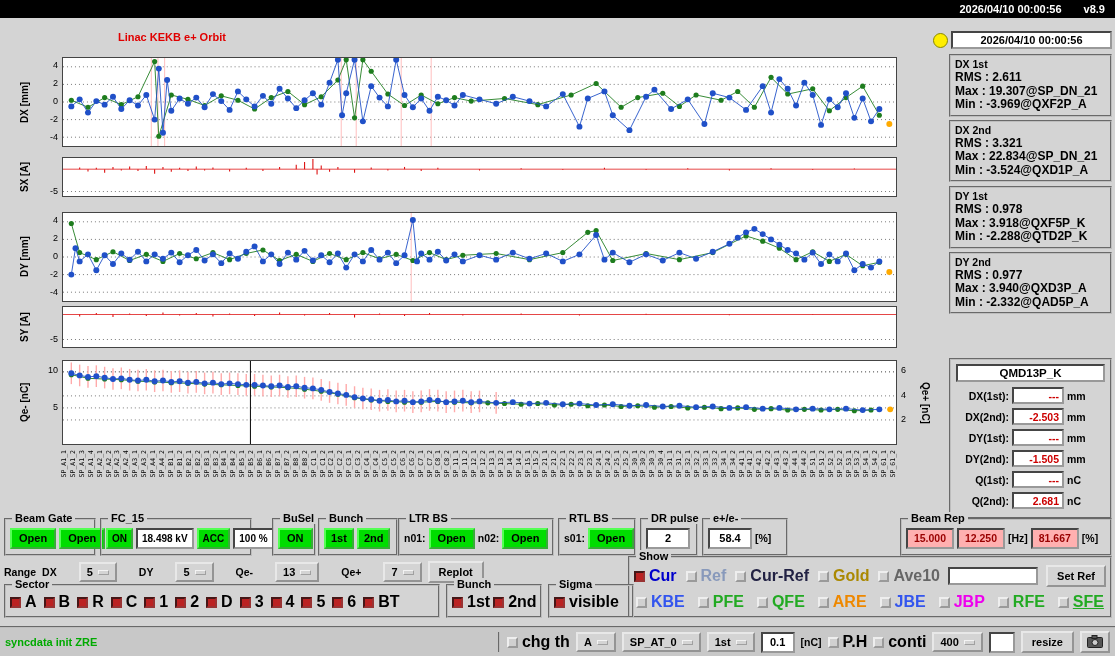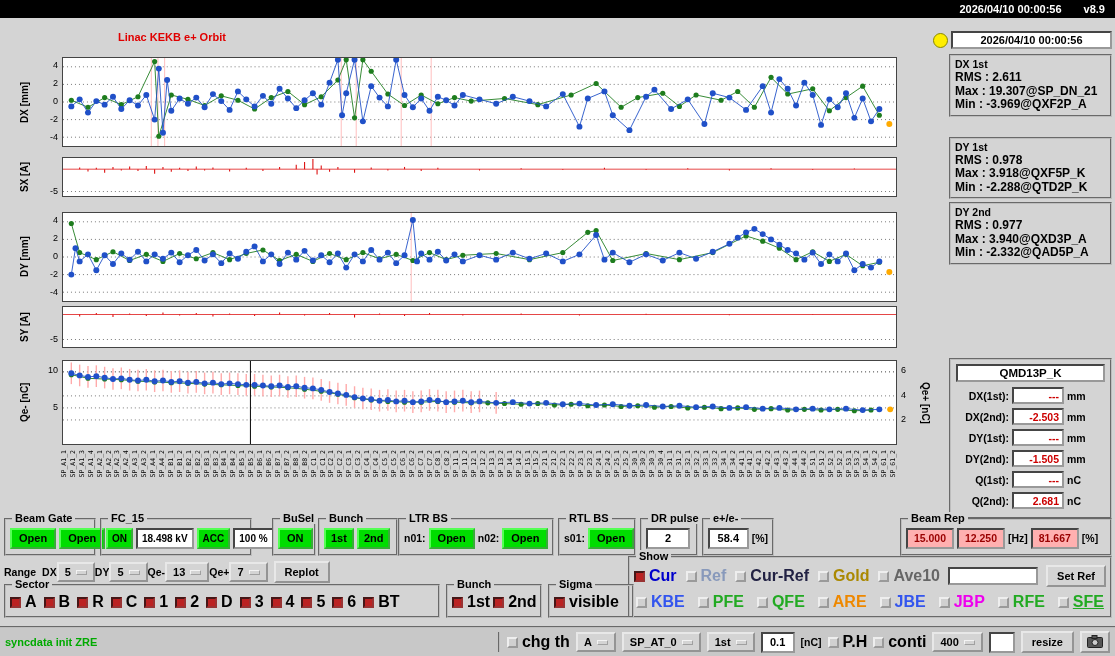--- a/index.html
+++ b/index.html
@@ -13,21 +13,21 @@
 .ytick{position:absolute;font-size:9px;color:#000;text-align:right}
 .ytick.r{text-align:left}
 .ylab{position:absolute;width:16px;display:flex;align-items:center;justify-content:center;font-size:10px;font-weight:bold;writing-mode:vertical-rl;transform:rotate(180deg);white-space:nowrap}
 .ylab.r{transform:none}
 #bpm-band{position:absolute;left:60px;top:449px;width:840px;height:62px;overflow:hidden}
 .bpm-lab{position:absolute;top:1px;writing-mode:vertical-rl;transform:rotate(180deg);font-family:"DejaVu Sans Mono",monospace;font-size:6.5px;line-height:8px;color:#000;white-space:nowrap}
 .statuslight{position:absolute;left:933px;top:33px;width:15px;height:15px;border-radius:50%;background:#ffee00;border:1px solid #888800}
 .tsbox{position:absolute;left:951px;top:31px;width:161px;height:18px;background:#fff;border:2px inset #999;font-size:11px;font-weight:bold;display:flex;align-items:center;justify-content:center}
 #stats{position:absolute;left:949px;top:54px;width:163px}
 .stat-box{border:2px groove #bdbdbd;padding:2px 4px 3px;margin-bottom:3px;overflow:hidden}
-.stat-box.gap{margin-top:20px}
+.stat-box.gap{margin-top:4px}
 .st-title{font-size:10.5px;font-weight:bold;margin-bottom:1px}
 .st-line{font-size:12px;font-weight:bold;line-height:13.5px;white-space:nowrap}
 #monitor{position:absolute;left:949px;top:358px;width:163px;border:2px groove #bdbdbd;padding:4px 3px}
 .mon-name{background:#fff;border:2px inset #999;font-size:11.5px;font-weight:bold;text-align:center;padding:1px 0;margin:0 2px 5px}
 .mon-row{display:flex;align-items:center;gap:3px;margin:4px 0}
 .mon-lab{width:55px;text-align:right;font-size:10.5px;font-weight:bold;flex:none}
 .mon-val{width:52px;height:17px;background:#fff;border:2px inset #999;color:#cc0000;font-size:10.5px;font-weight:bold;display:flex;align-items:center;justify-content:flex-end;padding:0 3px;flex:none}
 .mon-unit{font-size:10.5px;font-weight:bold}
 .fs{position:absolute;border:2px groove #bdbdbd}
 .fs-t{position:absolute;top:-8px;left:6px;background:#d4d4d4;padding:0 3px;font-size:11px;font-weight:bold;white-space:nowrap}
@@ -45,25 +45,25 @@
 .cbl{font-size:16px;font-weight:bold}
 #fs-beamgate{left:4px;top:518px;width:92px;height:38px}
 #fs-fc15{left:100px;top:518px;width:152px;height:38px}
 #fs-fc15 .gbtn,#fs-fc15 .wfield{font-size:10px;padding:1px 4px}
 #fs-busel{left:272px;top:518px;width:44px;height:38px}
 #fs-bunch1{left:318px;top:518px;width:80px;height:38px}
 #fs-bunch1 .gbtn{padding:1px 5px}
 #fs-ltr{left:398px;top:518px;width:156px;height:38px}
 #fs-rtl{left:558px;top:518px;width:78px;height:38px}
 #fs-drpulse{left:640px;top:518px;width:58px;height:38px}
-#fs-ratio{left:702px;top:518px;width:72px;height:38px}
+#fs-ratio{left:702px;top:518px;width:86px;height:38px}
 #fs-beamrep{left:900px;top:518px;width:212px;height:38px}
 #fs-beamrep .pfield{width:48px;font-size:10.5px}
 #rangebar{position:absolute;left:4px;top:560px;height:24px;display:flex;align-items:center;gap:6px}
-#range-items{display:flex;gap:0;align-items:center}
+#range-items{display:flex;gap:22px;align-items:center}
 #fs-show{left:628px;top:556px;width:484px;height:62px}
 .show-r1{display:flex;align-items:center;gap:8px;padding:7px 4px 0}
 .show-r2{display:flex;align-items:center;padding:6px 6px 0}
 #show-row1{display:flex;gap:9px;align-items:center}
 #show-row2{display:flex;gap:13px;align-items:center}
 .ref-input{width:140px;height:18px}
 #fs-sector{left:4px;top:584px;width:436px;height:34px}
 #fs-sector .fs-body{gap:7px}
 #fs-bunch2{left:446px;top:584px;width:96px;height:34px}
 #fs-sigma{left:548px;top:584px;width:86px;height:34px}
@@ -89,20 +89,26 @@
 
   <div class="statuslight"></div>
   <div class="tsbox">2026/04/10 00:00:56</div>
 
   <div id="stats">
       <div class="stat-box">
         <div class="st-title">DX 1st</div>
         <div class="st-line">RMS : 2.611</div>
         <div class="st-line">Max : 19.307@SP_DN_21</div>
         <div class="st-line">Min : -3.969@QXF2P_A</div>
+      </div>
+      <div class="stat-box">
+        <div class="st-title">DX 2nd</div>
+        <div class="st-line">RMS : 3.321</div>
+        <div class="st-line">Max : 22.834@SP_DN_21</div>
+        <div class="st-line">Min : -3.524@QXD1P_A</div>
       </div>
       <div class="stat-box gap">
         <div class="st-title">DY 1st</div>
         <div class="st-line">RMS : 0.978</div>
         <div class="st-line">Max : 3.918@QXF5P_K</div>
         <div class="st-line">Min : -2.288@QTD2P_K</div>
       </div>
       <div class="stat-box">
         <div class="st-title">DY 2nd</div>
         <div class="st-line">RMS : 0.977</div>

